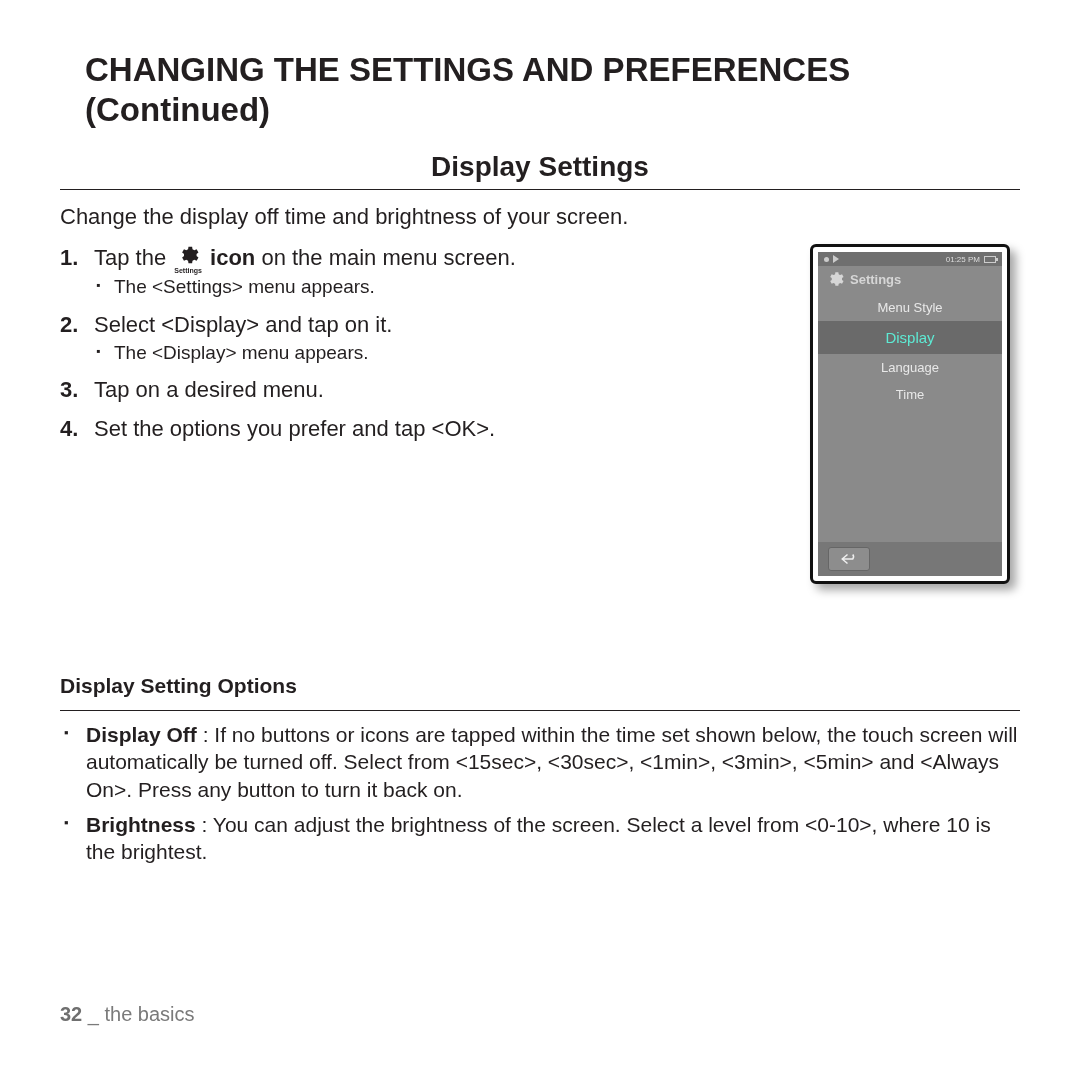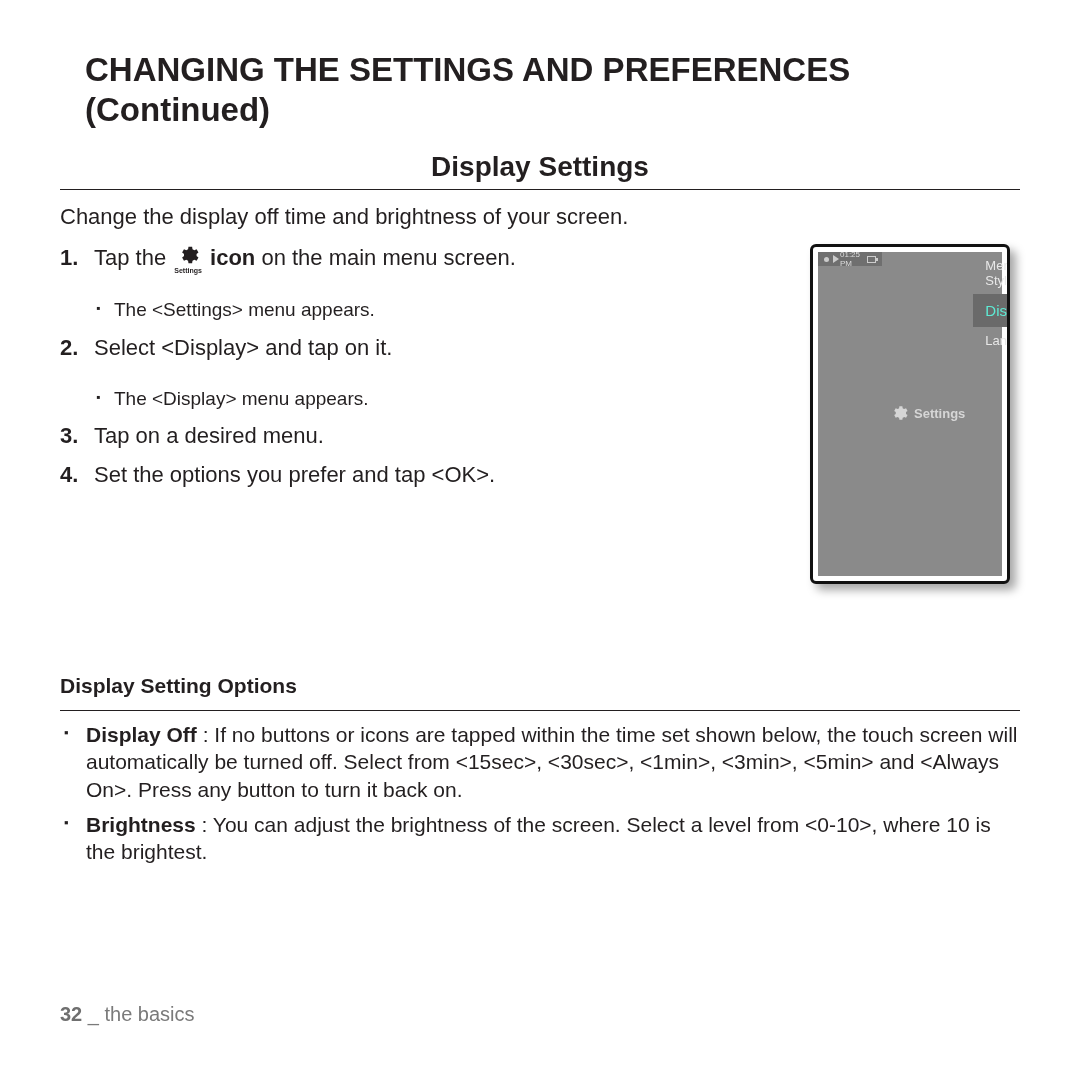--- a/index.html
+++ b/index.html
@@ -70,21 +70,21 @@
   }
   .inline-icon svg { display: block; }
   .inline-icon .icon-cap {
     font-size: 7px;
     font-weight: bold;
     margin-top: 1px;
   }
   ul.sub {
     list-style: none;
     padding-left: 0;
-    margin-top: 23px;
+    margin-top: 0;
     font-size: 19px;
   }
   ul.sub li {
     position: relative;
     padding-left: 20px;
     line-height: 1.4;
   }
   ul.sub li::before {
     content: "▪";
     position: absolute;
@@ -107,21 +107,22 @@
     border-radius: 6px;
     position: relative;
     box-shadow: 6px 6px 10px rgba(0,0,0,0.35);
     overflow: hidden;
   }
   .device-screen {
     position: absolute;
     inset: 5px;
     background: #8a8a8a;
     display: flex;
-    flex-direction: row;
+    flex-direction: column;
+    text-align: center;
   }
   .statusbar {
     height: 14px;
     background: #6f6f6f;
     display: flex;
     align-items: center;
     justify-content: space-between;
     padding: 0 6px;
     font-size: 8px;
     color: #ddd;
@@ -270,20 +271,21 @@
         <div class="screen-header">
           <svg width="18" height="18" viewBox="0 0 24 24">
               <path fill="#d6d6d6" d="M12 8a4 4 0 1 0 0 8 4 4 0 0 0 0-8zm9.4 4c0-.4 0-.8-.1-1.2l2.1-1.6-2-3.4-2.5 1a7.4 7.4 0 0 0-2-1.2l-.4-2.6h-4l-.4 2.6c-.7.3-1.4.7-2 1.2l-2.5-1-2 3.4 2.1 1.6a7.7 7.7 0 0 0 0 2.4l-2.1 1.6 2 3.4 2.5-1c.6.5 1.3.9 2 1.2l.4 2.6h4l.4-2.6c.7-.3 1.4-.7 2-1.2l2.5 1 2-3.4-2.1-1.6c.1-.4.1-.8.1-1.2z"></path>
             </svg>
           <span>Settings</span>
         </div>
         <div class="menu-list" id="device-menu">
             <div class="menu-item">Menu Style</div>
             <div class="menu-item selected">Display</div>
             <div class="menu-item">Language</div>
+            <div class="menu-item">Time</div>
           </div>
         <div class="back-bar">
           <div class="back-btn">
             <svg width="18" height="14" viewBox="0 0 24 16">
                 <path fill="none" stroke="#eee" stroke-width="2" d="M10 2 L3 8 L10 14 M3 8 H17 A5 5 0 0 0 17 2"></path>
               </svg>
           </div>
         </div>
       </div>
     </div>

